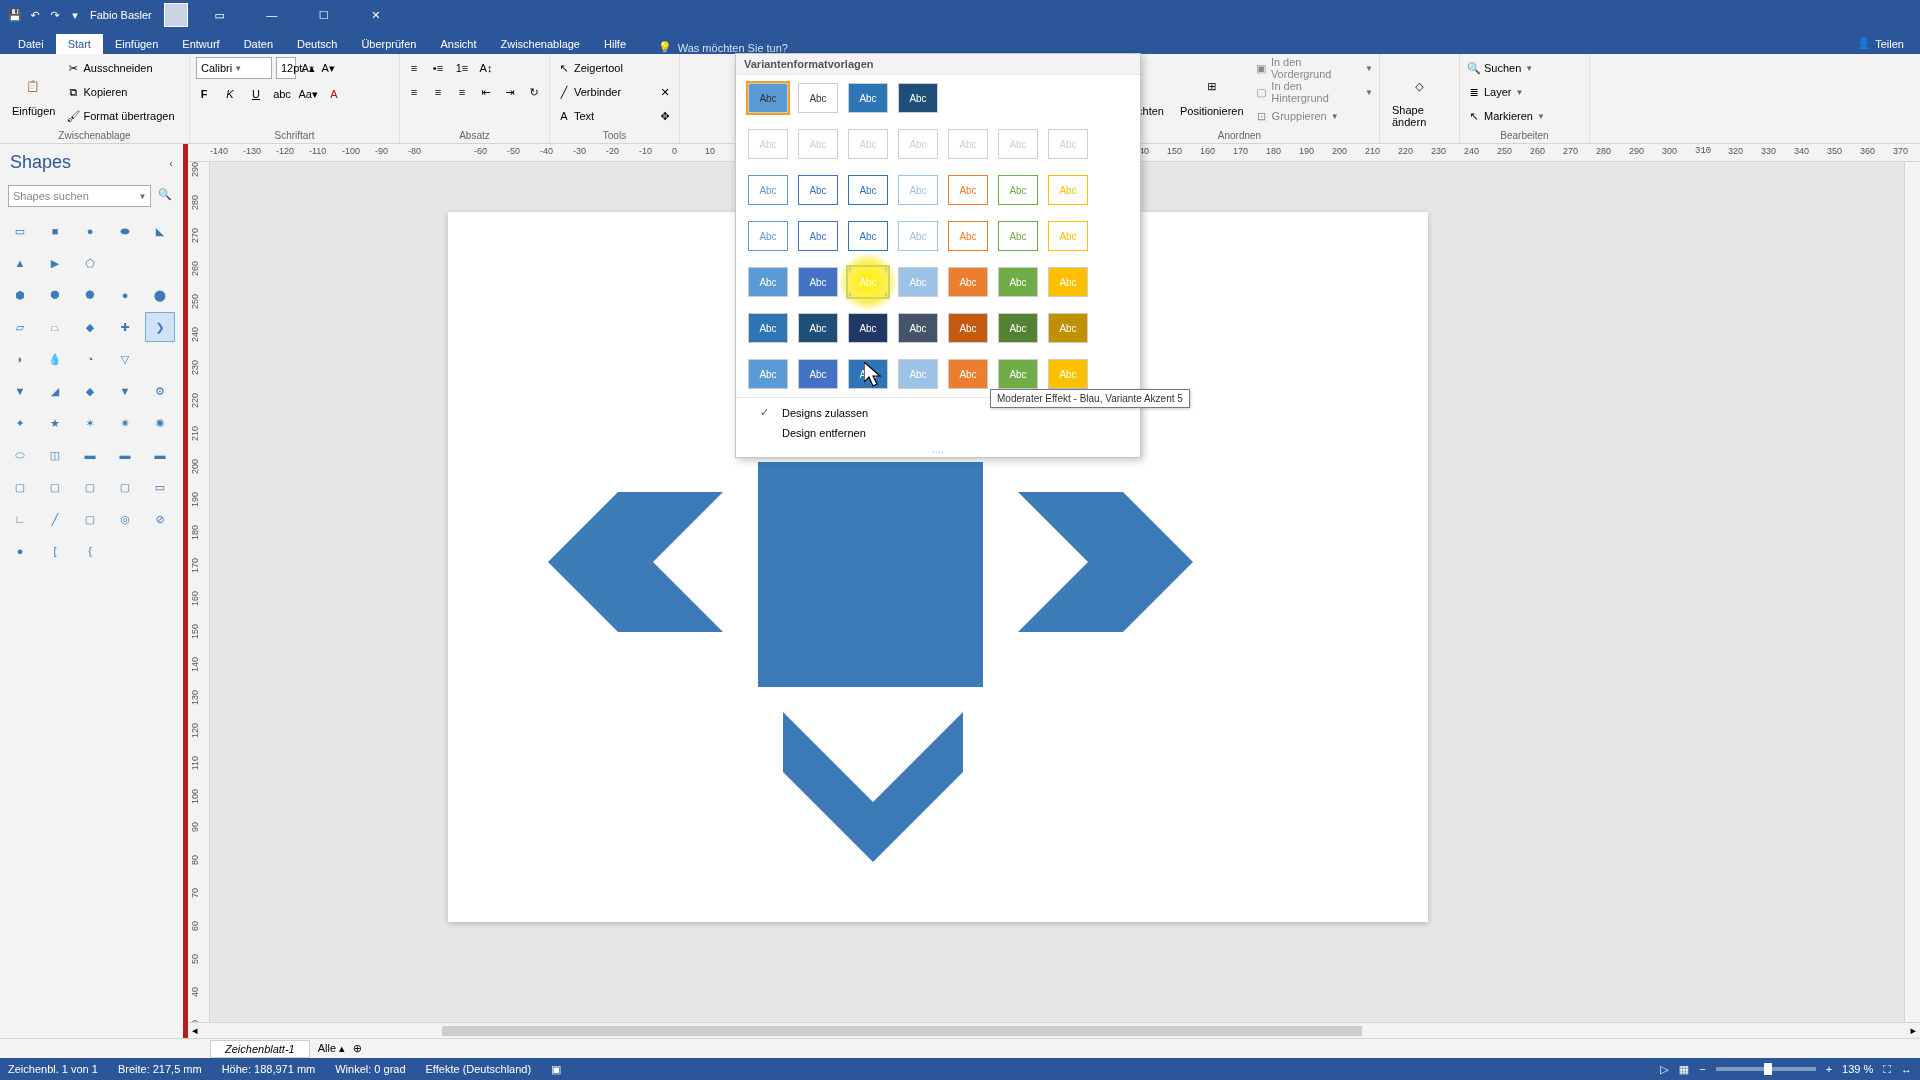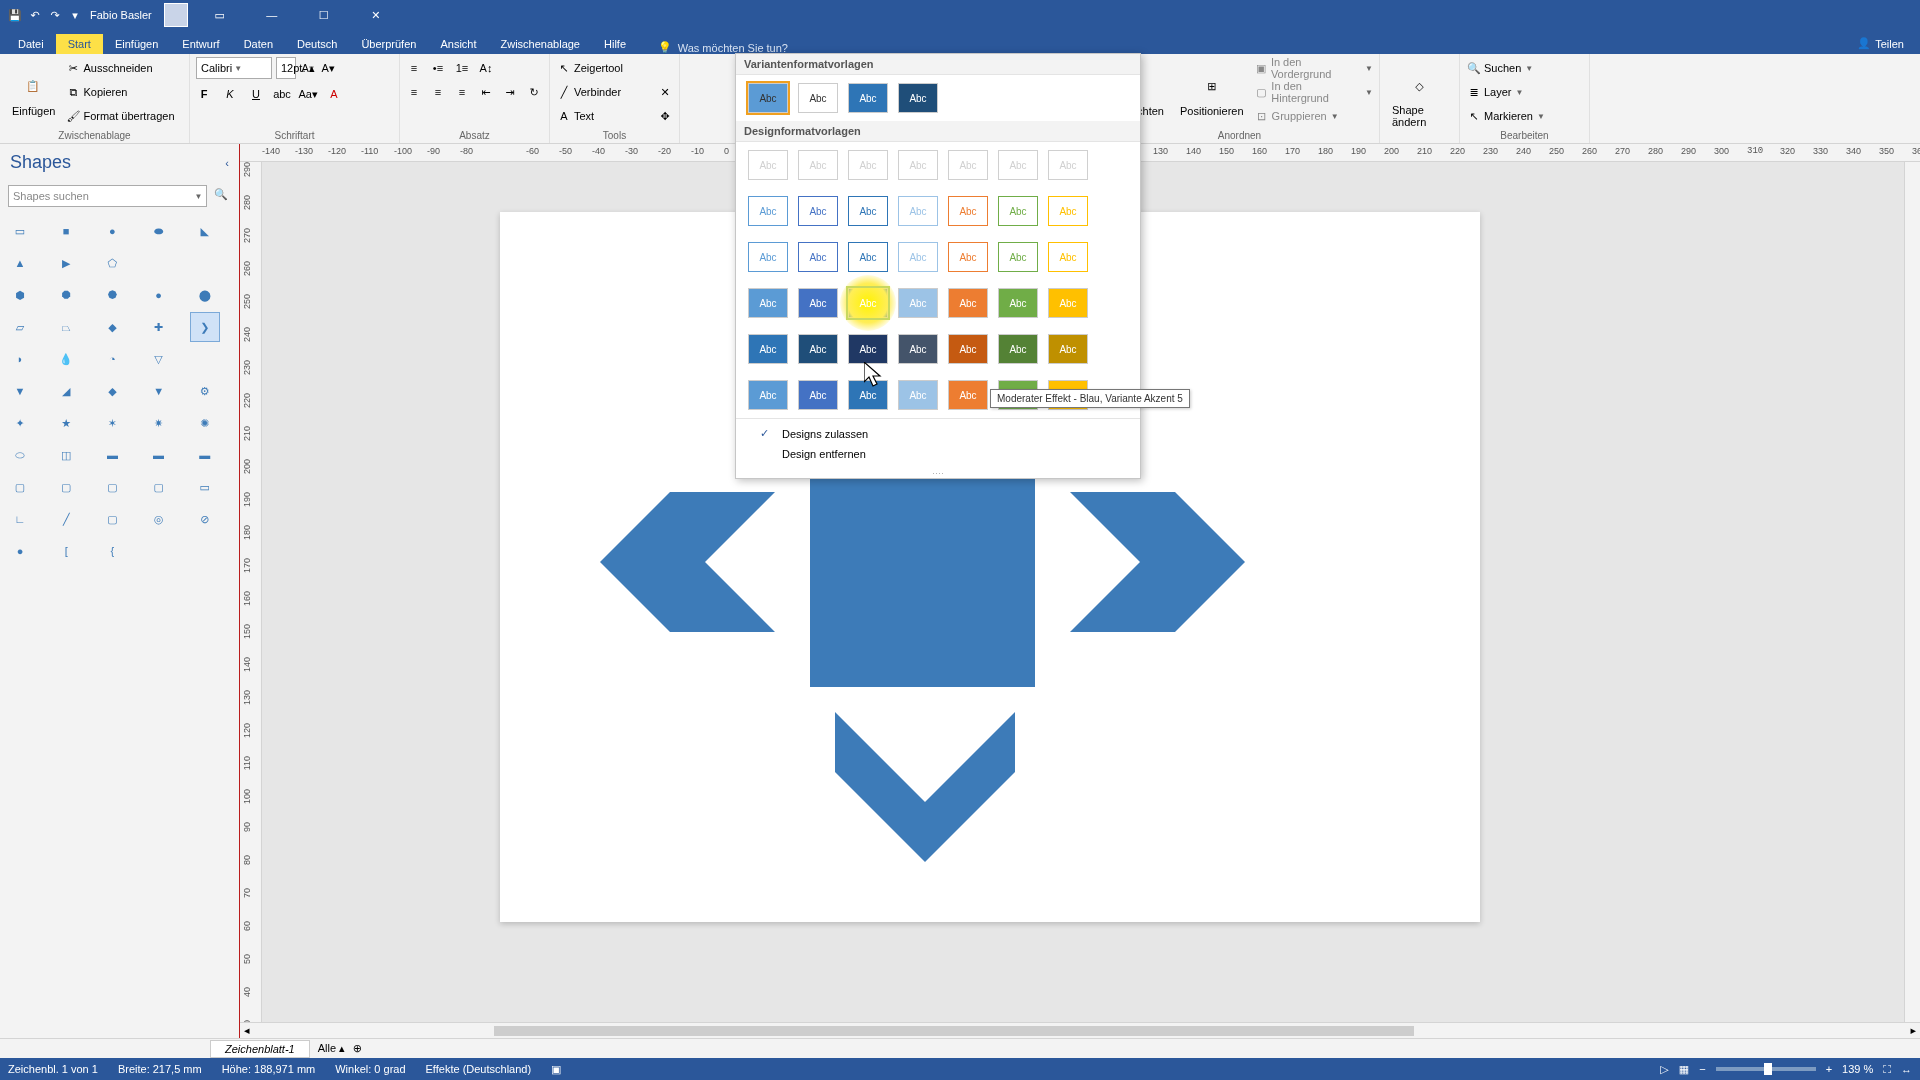--- a/index.html
+++ b/index.html
@@ -6,40 +6,40 @@
 body{background:#e6e6e6;width:1920px;height:1080px;overflow:hidden}
 .titlebar{height:30px;background:#2b579a;color:#fff;display:flex;align-items:center}
 .qat{display:flex;align-items:center;gap:6px;padding:0 8px}
 .qat-icon{width:14px;height:14px;display:flex;align-items:center;justify-content:center;color:#fff}
 .title-center{flex:1;text-align:center;font-weight:400}
 .title-right{display:flex;align-items:center;gap:12px;padding-right:8px}
 .avatar{width:24px;height:24px;background:#c9d4e8;border:1px solid #fff}
 .win-btn{width:40px;height:30px;display:flex;align-items:center;justify-content:center;color:#fff}
 .ribbon-tabs{height:24px;background:#2b579a;display:flex;align-items:flex-end;padding-left:6px;color:#fff}
 .tab{padding:4px 12px 4px;cursor:pointer}
-.tab.active{background:#fde047;color:#2b579a}
+.tab.active{background:#ffffff;color:#2b579a}
 .tell-me{display:flex;align-items:center;gap:6px;color:#d7e2f2;margin-left:20px}
 .share{margin-left:auto;padding:4px 16px;display:flex;align-items:center;gap:4px}
 .ribbon{height:90px;background:#f3f3f3;border-bottom:1px solid #d4d4d4;display:flex}
 .rgroup{border-right:1px solid #e0e0e0;padding:3px 6px 0;display:flex;flex-direction:column;justify-content:space-between}
 .rlabel{text-align:center;color:#666;font-size:10px;padding-bottom:2px}
 .rcontent{flex:1;display:flex;gap:4px}
 .big-btn{display:flex;flex-direction:column;align-items:center;justify-content:center;padding:2px 6px;gap:2px}
 .big-icon{width:32px;height:32px;display:flex;align-items:center;justify-content:center}
 .small-row{display:flex;align-items:center;gap:2px;height:22px}
 .s-icon{width:16px;height:16px;display:flex;align-items:center;justify-content:center}
 .font-sel{border:1px solid #ababab;background:#fff;height:22px;display:flex;align-items:center;padding:0 4px}
 .font-name{width:76px}
 .font-size{width:20px}
 .drop-arrow{font-size:8px;color:#666;margin-left:2px}
 .stack{display:flex;flex-direction:column;gap:2px}
 .ruler{background:#f3f3f3;height:18px;border-bottom:1px solid #d4d4d4;display:flex;position:relative;overflow:hidden}
 .ruler span{position:absolute;font-size:9px;color:#555;top:2px}
 .main{display:flex;height:calc(100% - 30px - 24px - 90px - 22px - 20px)}
-.shapes-panel{width:240px;background:#f3f3f3;border-right:1px solid #b91c1c;display:flex;flex-direction:column}
+.shapes-panel{width:188px;background:#f3f3f3;border-right:5px solid #b91c1c;display:flex;flex-direction:column}
 .sp-head{padding:8px 10px;display:flex;align-items:center;justify-content:space-between}
 .sp-title{font-size:18px;color:#2b579a;font-weight:300}
 .search-row{padding:4px 8px;display:flex;gap:4px}
 .search-box{flex:1;border:1px solid #ababab;background:#fff;height:22px;display:flex;align-items:center;padding:0 4px;color:#888}
 .sp-tree{padding:2px 0}
 .tree-item{padding:3px 10px;cursor:pointer}
 .tree-item.sel{background:#d0e2f7;font-weight:700}
 .shape-grid{padding:6px;display:grid;grid-template-columns:repeat(5,1fr);gap:4px}
 .sg{width:28px;height:28px;display:flex;align-items:center;justify-content:center;color:#3d7bb8}
 .sg.sel{background:#d0e2f7;outline:1px solid #7ba9d8}
@@ -495,21 +495,20 @@
 </div>
 
 <div class="gallery">
   <div class="g-head">Variantenformatvorlagen</div>
   <div class="g-row" id="variant-row">
       <div class="swatch sel" style="background: rgb(91, 155, 213); color: rgb(51, 51, 51);">Abc</div>
       <div class="swatch" style="background: rgb(255, 255, 255); color: rgb(51, 51, 51);">Abc</div>
       <div class="swatch" style="background: rgb(46, 117, 182); color: rgb(255, 255, 255);">Abc</div>
       <div class="swatch" style="background: rgb(31, 78, 121); color: rgb(255, 255, 255);">Abc</div>
     </div>
-  <div class="g-head">Designformatvorlagen</div>
   <div id="design-rows">
       <div class="g-row">
         <div class="swatch" style="border-color: rgb(208, 208, 208); color: rgb(208, 208, 208); background: rgb(255, 255, 255);">Abc</div>
         <div class="swatch" style="border-color: rgb(208, 208, 208); color: rgb(208, 208, 208); background: rgb(255, 255, 255);">Abc</div>
         <div class="swatch" style="border-color: rgb(208, 208, 208); color: rgb(208, 208, 208); background: rgb(255, 255, 255);">Abc</div>
         <div class="swatch" style="border-color: rgb(208, 208, 208); color: rgb(208, 208, 208); background: rgb(255, 255, 255);">Abc</div>
         <div class="swatch" style="border-color: rgb(208, 208, 208); color: rgb(208, 208, 208); background: rgb(255, 255, 255);">Abc</div>
         <div class="swatch" style="border-color: rgb(208, 208, 208); color: rgb(208, 208, 208); background: rgb(255, 255, 255);">Abc</div>
         <div class="swatch" style="border-color: rgb(208, 208, 208); color: rgb(208, 208, 208); background: rgb(255, 255, 255);">Abc</div>
       </div>

